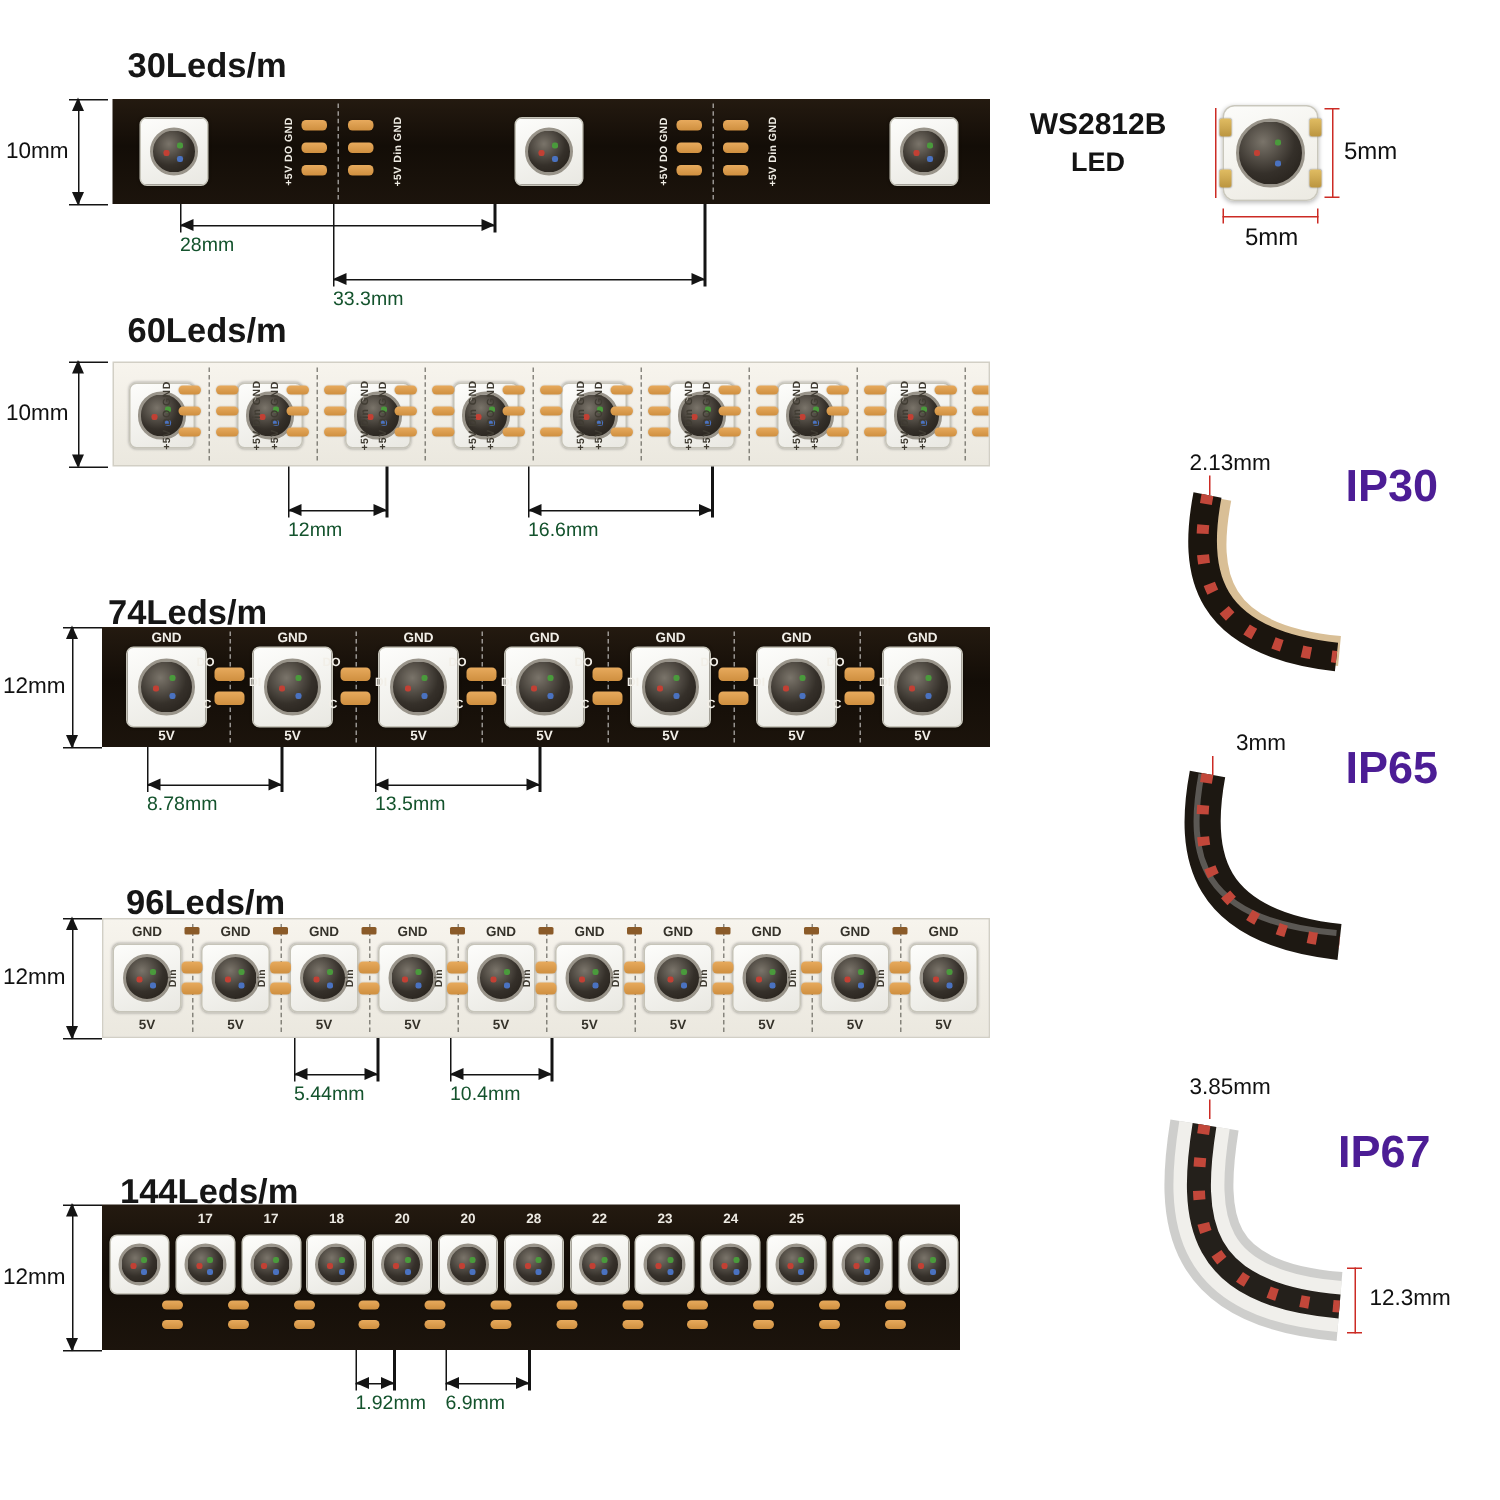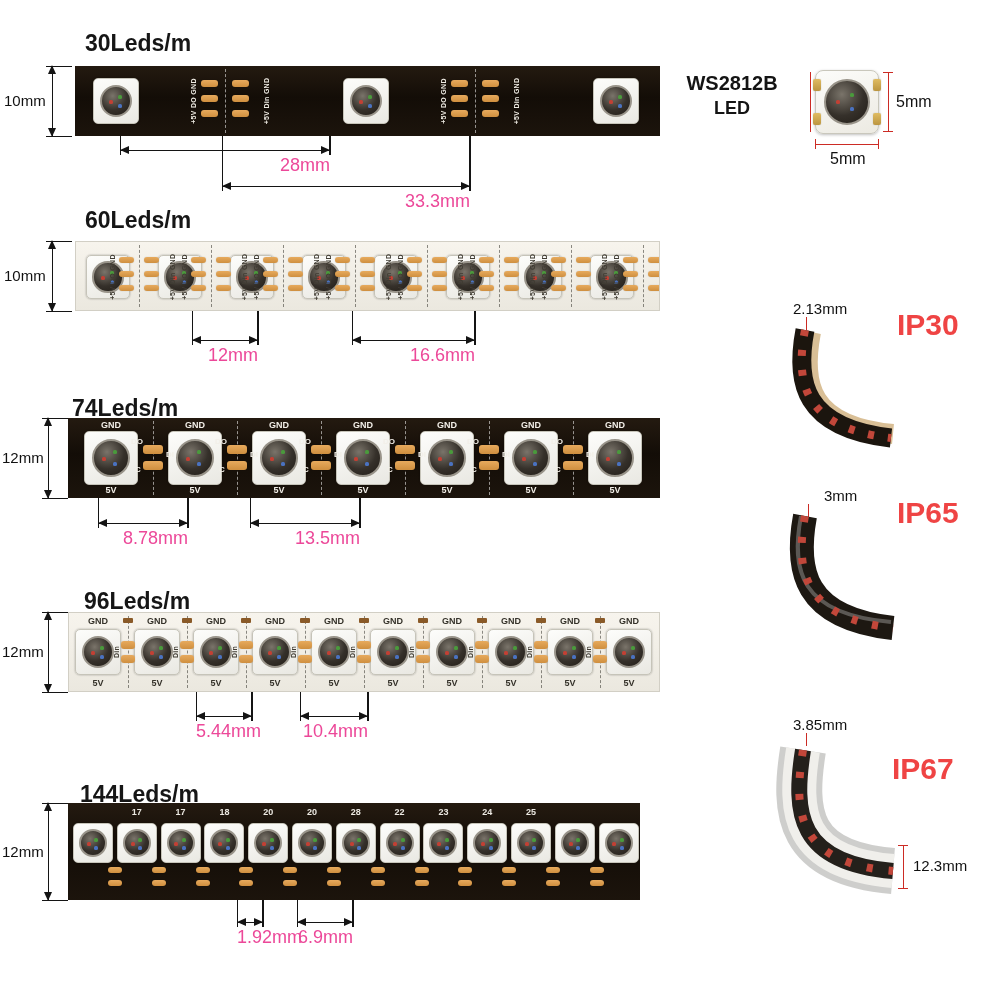--- a/index.html
+++ b/index.html
@@ -28,40 +28,40 @@
   .sl.sm{font-size:8px}
   .strip.white .sl{color:#35322a}
   .num{position:absolute;font-size:9px;font-weight:bold;color:#ece9e2;transform:translateX(-50%)}
   
   .dim{position:absolute;height:0}
   .dim .line{position:absolute;left:0;right:0;top:0;height:0;border-top:1.5px solid #141414}
   .dim .line:before{content:"";position:absolute;left:0;top:-5px;border-top:4px solid transparent;border-bottom:4px solid transparent;border-right:9px solid #141414}
   .dim .line:after{content:"";position:absolute;right:0;top:-5px;border-top:4px solid transparent;border-bottom:4px solid transparent;border-left:9px solid #141414}
   .dim .tk{position:absolute;width:1.2px;background:#141414;top:calc(-1*var(--ext));height:calc(var(--ext) + 5px)}
   .dim .tk.l{left:-0.5px}.dim .tk.r{right:-0.5px}
-  .dim .lab{position:absolute;top:5px;left:0;right:0;text-align:right;font-size:18px;color:#ec4899;white-space:nowrap}
+  .dim .lab{position:absolute;top:5px;left:0;right:0;text-align:left;font-size:13px;color:#14532d;white-space:nowrap}
   
   .vdim{position:absolute;width:18px}
   .vdim .vline{position:absolute;left:8px;top:0;bottom:0;width:0;border-left:1.5px solid #141414}
   .vdim .vline:before{content:"";position:absolute;top:-1px;left:-5.2px;border-left:4px solid transparent;border-right:4px solid transparent;border-bottom:9px solid #141414}
   .vdim .vline:after{content:"";position:absolute;bottom:-1px;left:-5.2px;border-left:4px solid transparent;border-right:4px solid transparent;border-top:9px solid #141414}
   .vdim .ht{position:absolute;left:2px;width:26px;height:0;border-top:1.2px solid #141414}
   .vdim .ht.t{top:-0.5px}.vdim .ht.b{bottom:-0.5px}
   .vdim-label{position:absolute;font-size:15px;color:#111}
   
   .chip-brand{position:absolute;font-size:20px;font-weight:bold;text-align:center}
   .chip-type{position:absolute;font-size:18px;font-weight:bold;text-align:center}
   .chip{position:absolute;background:linear-gradient(160deg,#fcfcfa,#eceae2);border:1px solid #c9c7bc;border-radius:8px;box-shadow:0 1px 3px rgba(0,0,0,.25)}
   .cpad{position:absolute;width:8px;height:12px;background:linear-gradient(#e0bc62,#bb9540);border-radius:2px;box-shadow:0 0 1px #999}
   .cpad.tl{left:-3px;top:8px}.cpad.bl{left:-3px;bottom:8px}.cpad.tr{right:-3px;top:8px}.cpad.br{right:-3px;bottom:8px}
   .redline-v{position:absolute;width:0;border-left:1.5px solid #cc2b24}
   .redline-h{position:absolute;height:0;border-top:1.5px solid #cc2b24}
   .dim-plain{position:absolute;font-size:16px;color:#111}
   .ip-thickness{position:absolute;font-size:15px;color:#111}
-  .ip-rating{position:absolute;font-size:30px;font-weight:bold;color:#ef4444}
+  .ip-rating{position:absolute;font-size:30px;font-weight:bold;color:#4c1d95}
   .ipsvg{position:absolute}
 </style>
 </head>
 <body>
 
 <div class="page">
 
   <div>
     <div class="sec-title" style="left:85px;top:30px">30Leds/m</div>
     <div class="vdim" style="left:44px;top:66px;height:70px">

